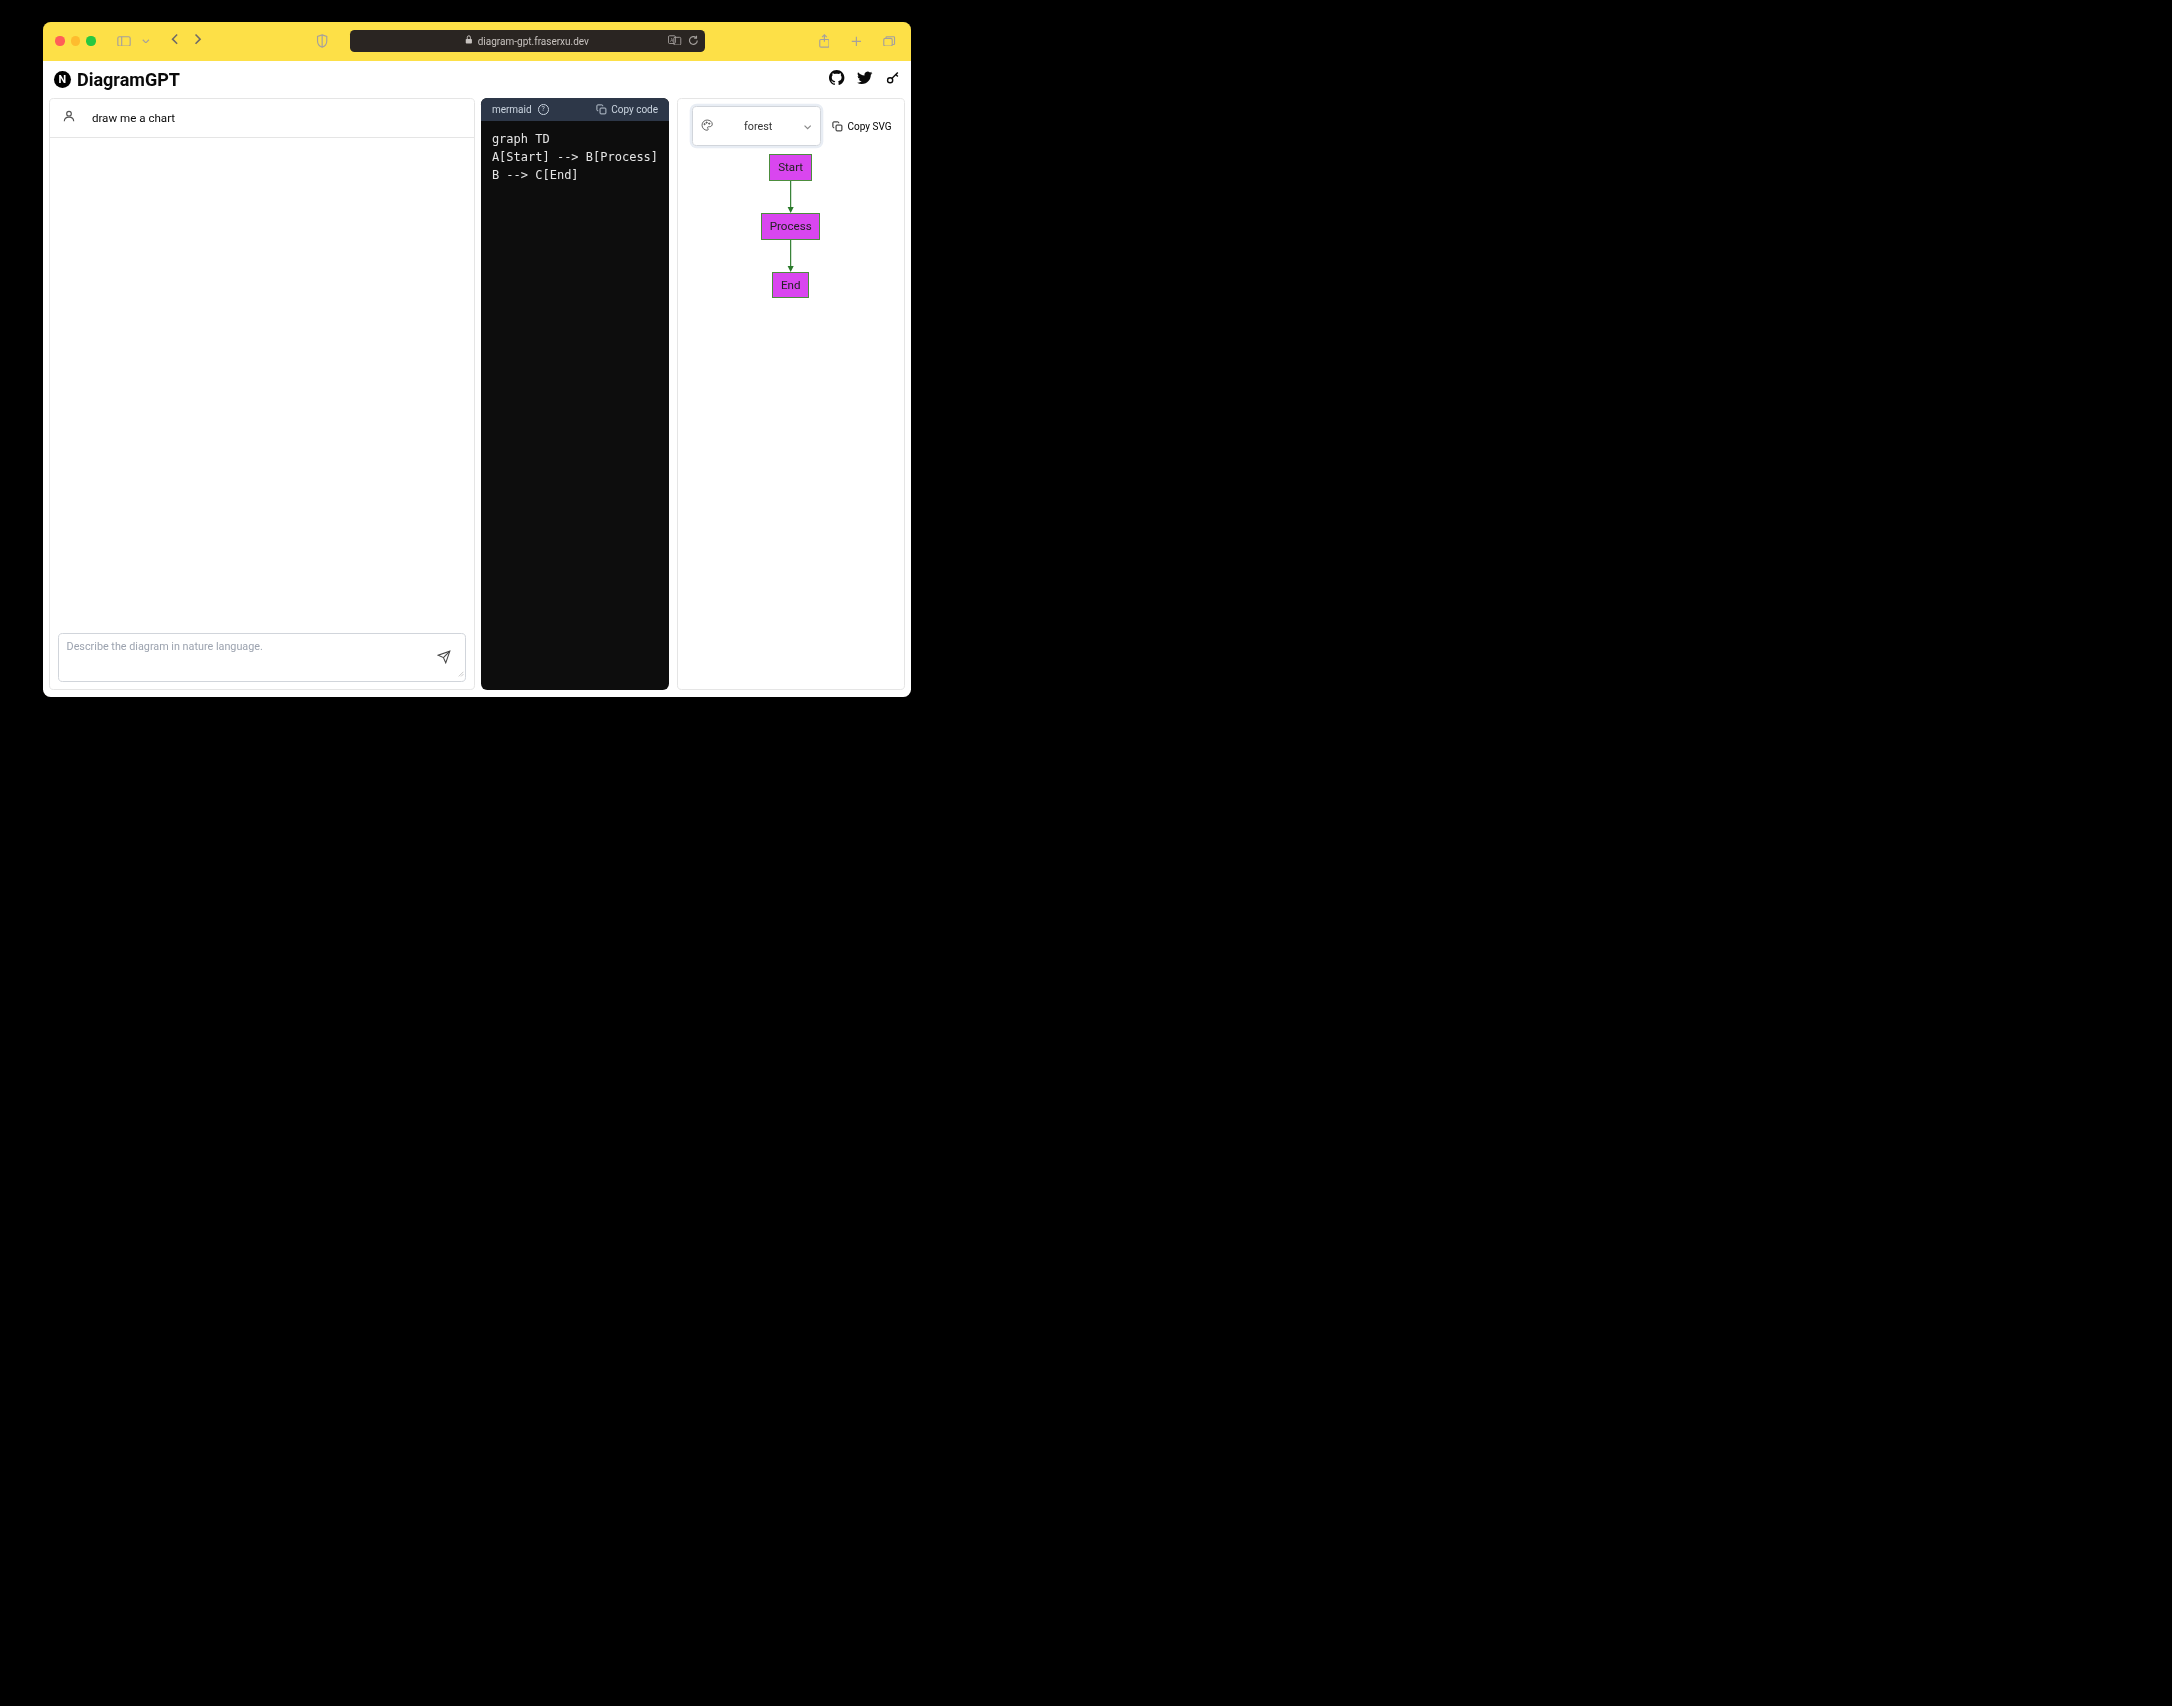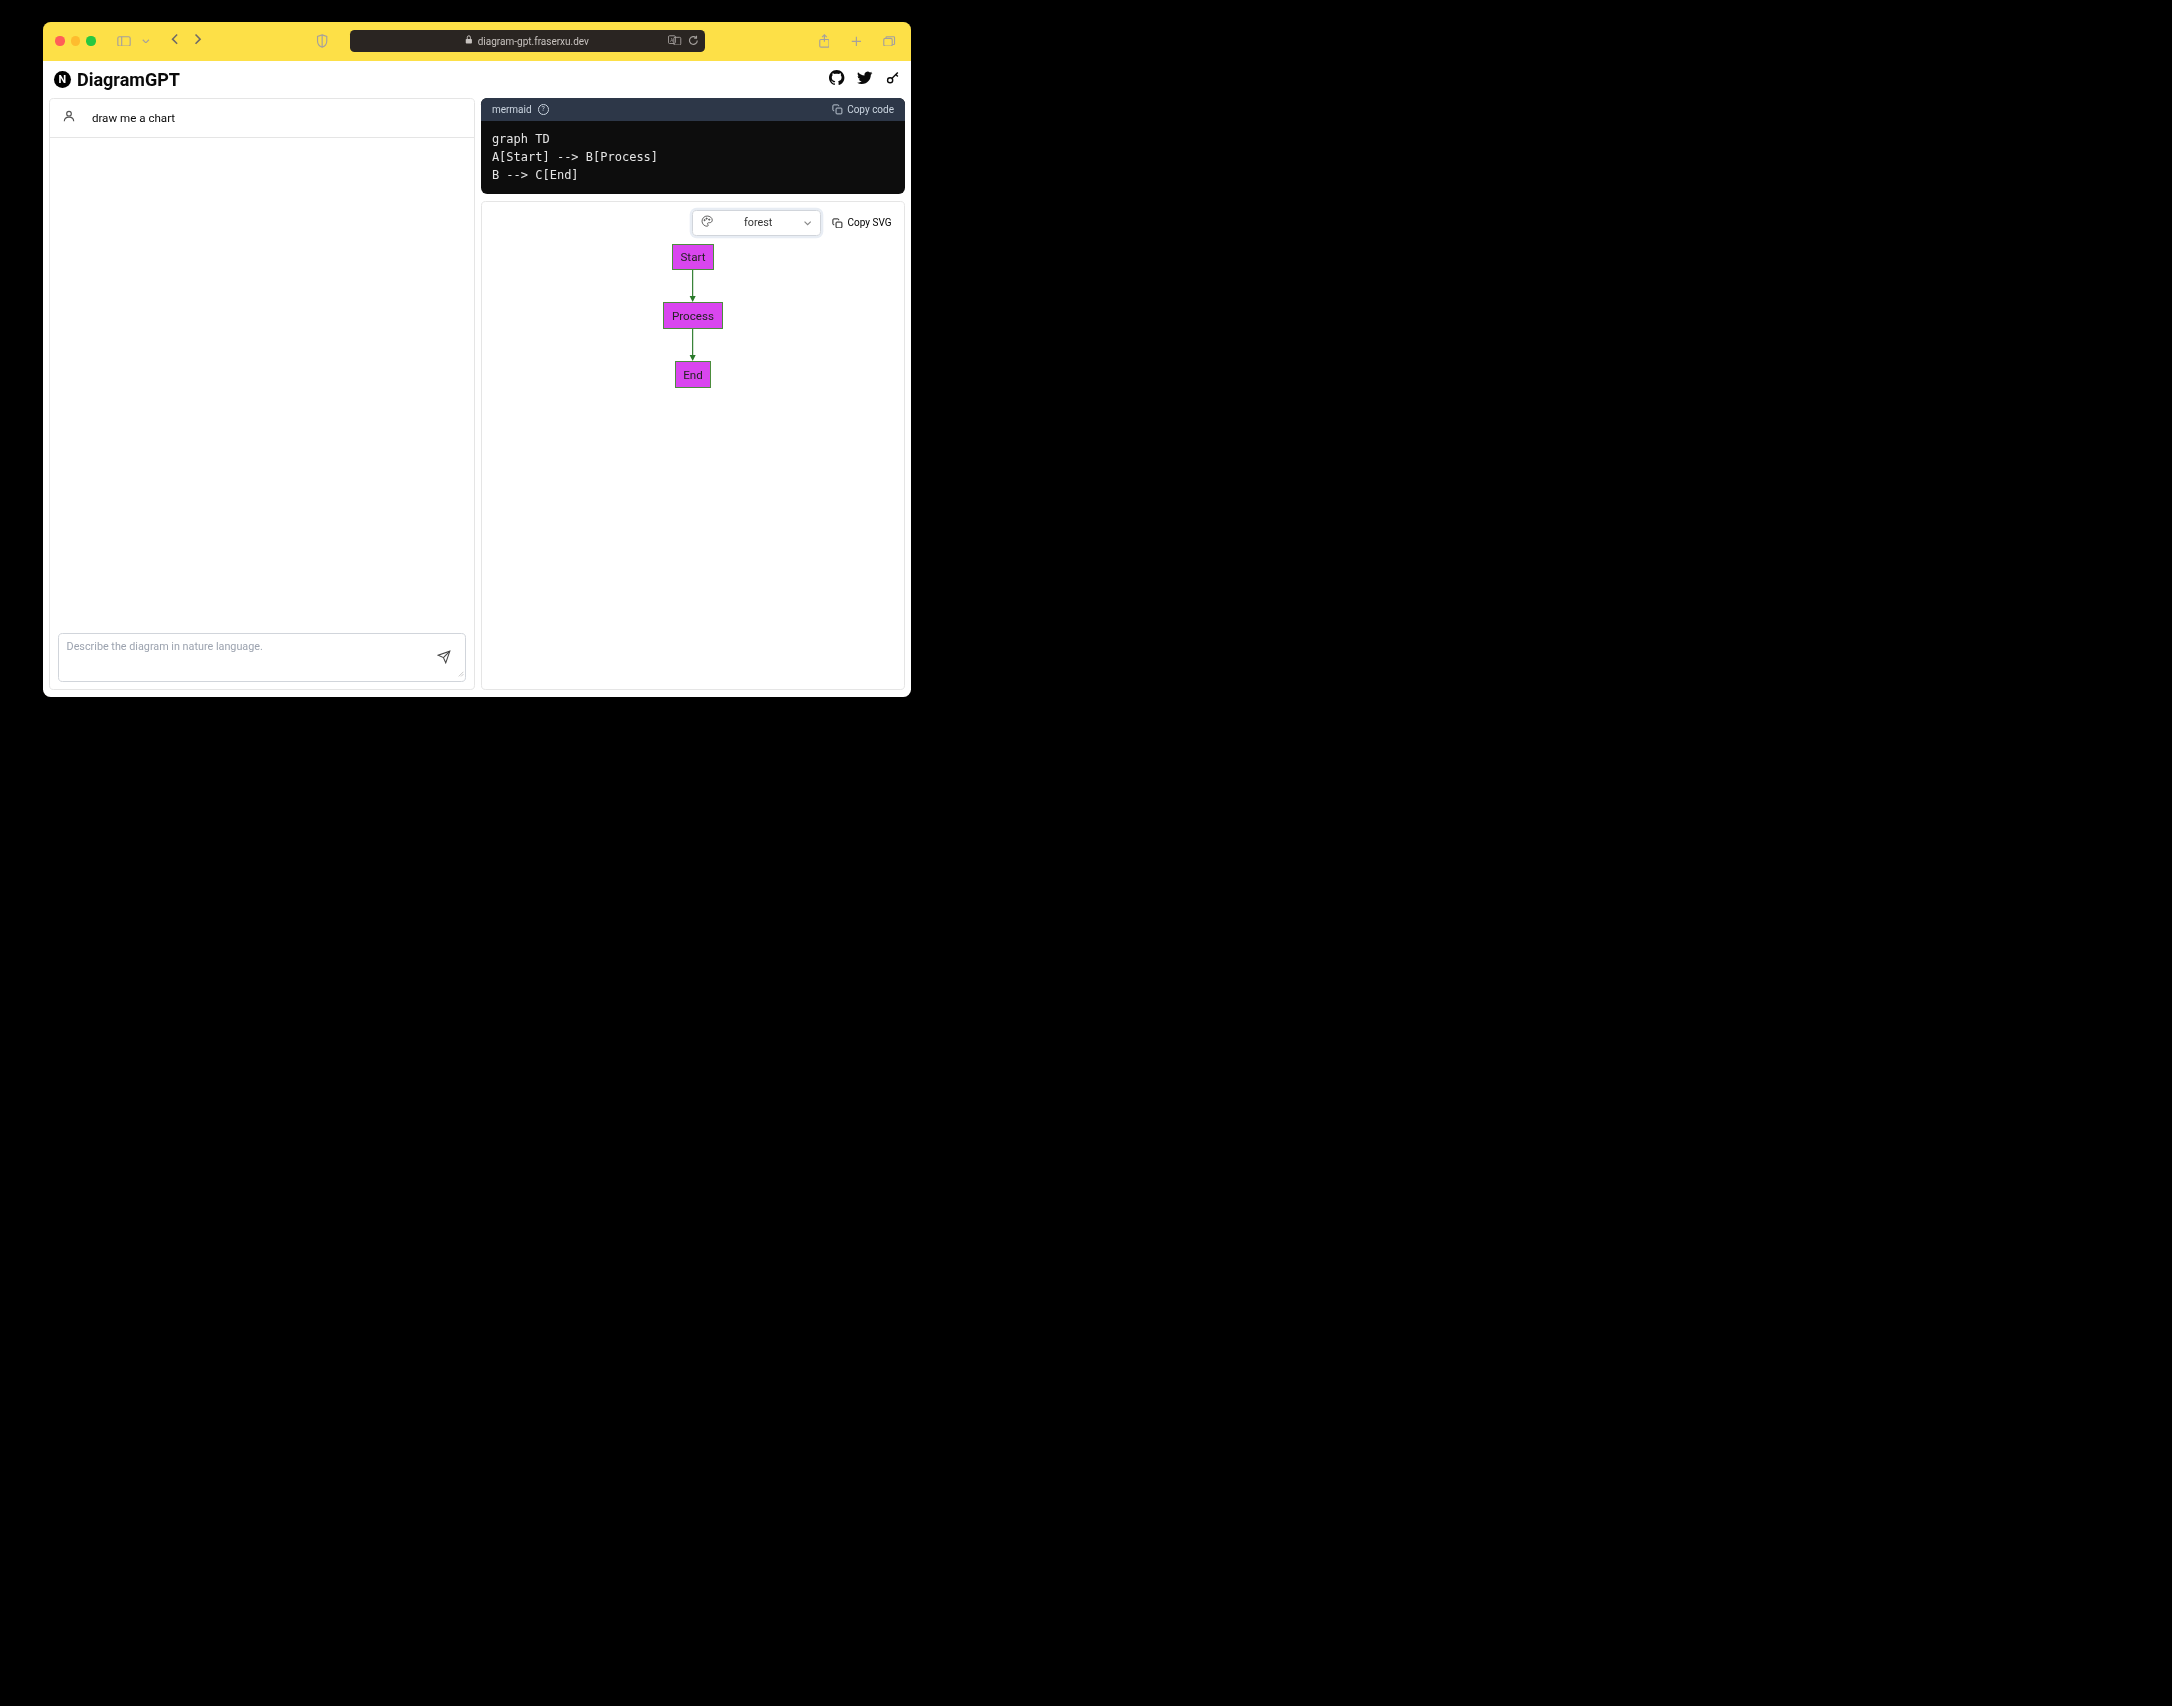--- a/index.html
+++ b/index.html
@@ -183,21 +183,21 @@
     .resize-handle {
       position: absolute;
       right: 1.5px;
       bottom: 1.5px;
       color: #ccc;
       font-size: 6.2px;
     }
     .right-panel {
       flex: 1;
       display: flex;
-      flex-direction: column;
+      flex-direction: row;
       gap: 7.7px;
     }
     .code-block {
       background: #0d0d0d;
       border-radius: 6.2px;
       overflow: hidden;
     }
     .code-header {
       background: #2d3748;
       padding: 6.2px 10.8px;
@@ -246,21 +246,21 @@
       align-items: center;
       gap: 6.2px;
     }
     .theme-selector {
       display: flex;
       align-items: center;
       gap: 31px;
       border: 0.8px solid #d1d5db;
       border-radius: 4.6px;
       padding: 3.1px 7.7px;
-      height: 26px;
+      height: 40px;
       box-shadow: 0 0 0 2.3px rgba(180,195,220,0.3);
       font-size: 10.8px;
       cursor: pointer;
     }
     .palette-icon { color: #555; }
     .theme-label { font-size: 10.8px; color: #333; }
     .chevron-icon { color: #888; }
     .copy-svg-btn {
       display: flex;
       align-items: center;

